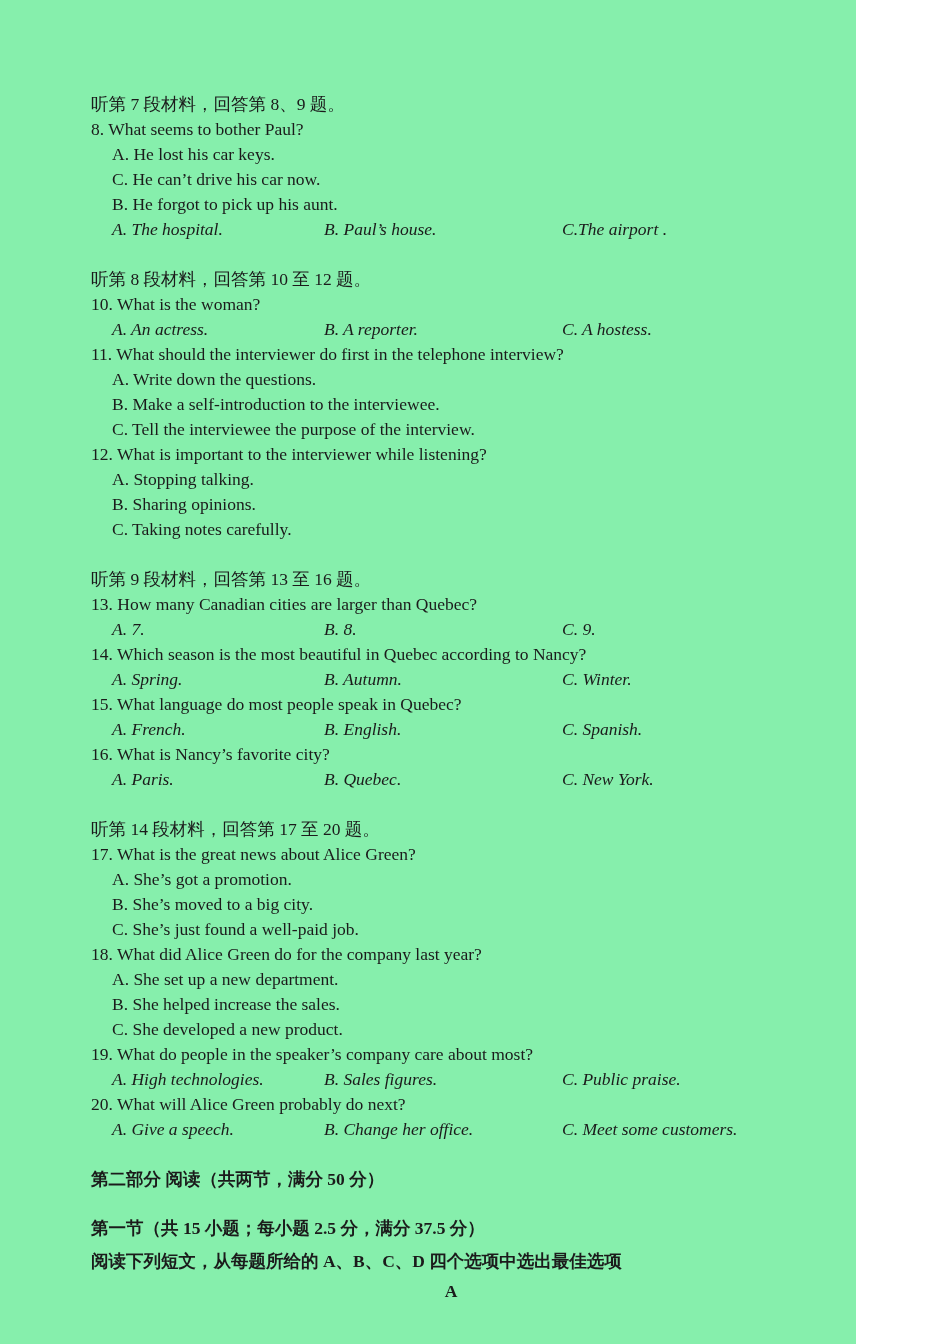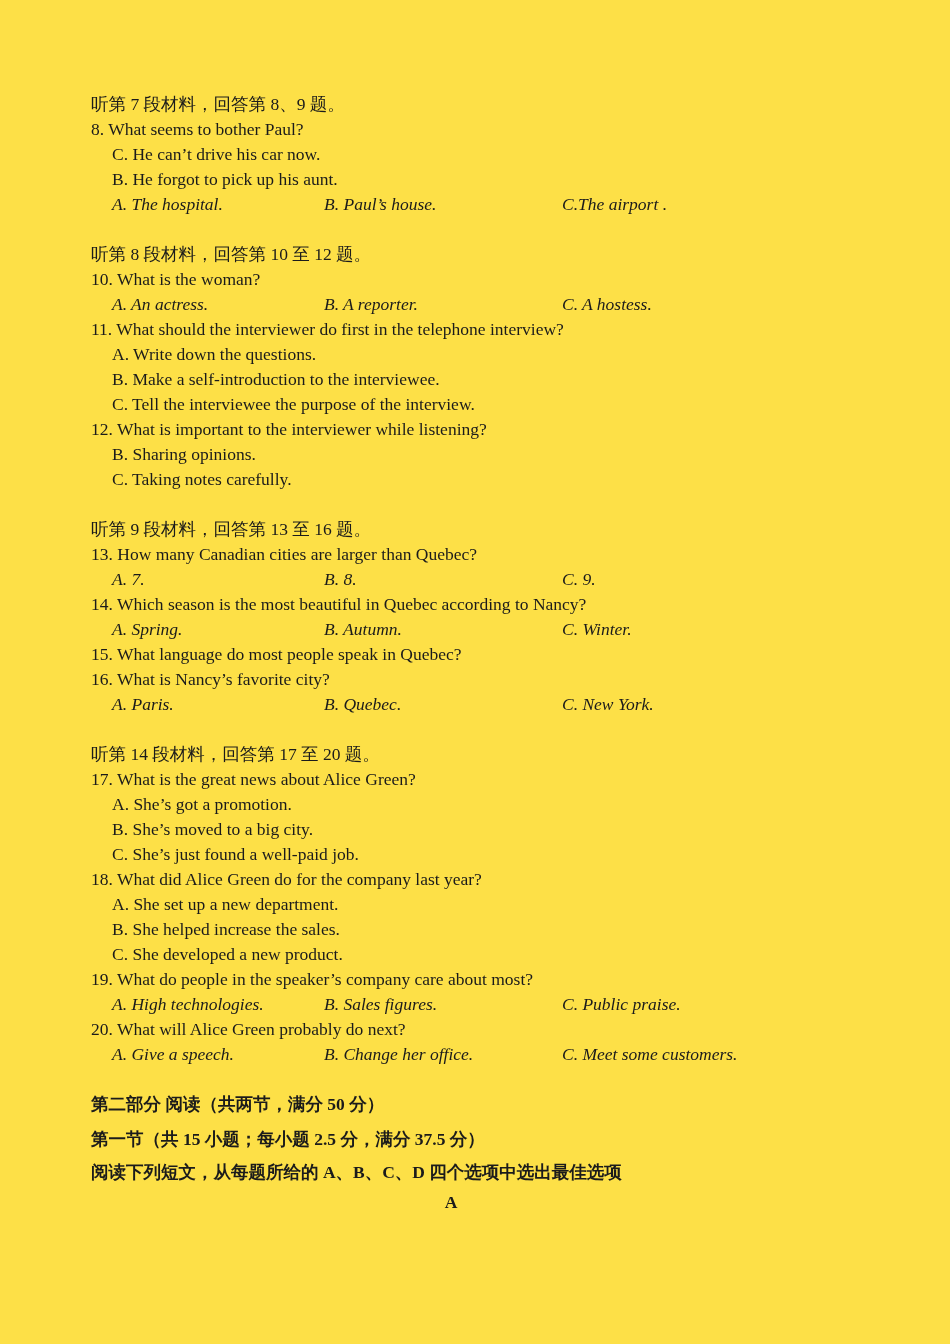--- a/index.html
+++ b/index.html
@@ -4,22 +4,22 @@
 <style>
   html, body { margin: 0; padding: 0; }
   body {
     width: 950px; height: 1344px;
     background: #ffffff;
     font-family: "Liberation Serif", "DejaVu Serif", serif;
     color: #1b1b1b;
   }
   .page {
     position: relative;
-    width: 950px; height: 1344px;
-    background: #fde047;
+    width: 856px; height: 1344px;
+    background: #86efac;
     overflow: hidden;
   }
   .content {
     position: absolute;
     left: 91px; top: 92px;
     width: 720px;
     font-size: 17.5px;
   }
   .line {
     margin: 0;
@@ -29,33 +29,34 @@
   }
   .section { margin: 0 0 25px 0; }
   .opt-stacked { padding-left: 21px; }
   .optrow { position: relative; height: 25px; font-style: italic; }
   .optrow .col { position: absolute; top: 0; height: 25px; line-height: 25px; white-space: nowrap; }
   .optrow .col-a { left: 21px; }
   .optrow .col-b { left: 233px; }
   .optrow .col-c { left: 471px; }
   .footer .line { font-weight: bold; }
   .footer .f1 { margin-top: 17px; }
-  .footer .f2 { margin-top: 10px; }
+  .footer .f2 { margin-top: 24px; }
   .footer .f3 { margin-top: 8px; }
   .footer .passage-label { margin-top: 5px; text-align: center; font-weight: bold; }
 </style>
 </head>
 <body>
 
 <div class="page">
   <div class="content">
 
     <div class="section">
       <p class="line">听第 7 段材料，回答第 8、9 题。</p>
       <p class="line">8. What seems to bother Paul?</p>
+      <p class="line opt-stacked">A. He lost his car keys.</p>
       <p class="line opt-stacked">C. He can’t drive his car now.</p>
       <p class="line opt-stacked">B. He forgot to pick up his aunt.</p>
       <div class="optrow">
         <span class="col col-a">A. The hospital.</span>
         <span class="col col-b">B. Paul’s house.</span>
         <span class="col col-c">C.The airport .</span>
       </div>
     </div>
 
     <div class="section">
@@ -64,39 +65,45 @@
       <div class="optrow">
         <span class="col col-a">A. An actress.</span>
         <span class="col col-b">B. A reporter.</span>
         <span class="col col-c">C. A hostess.</span>
       </div>
       <p class="line">11. What should the interviewer do first in the telephone interview?</p>
       <p class="line opt-stacked">A. Write down the questions.</p>
       <p class="line opt-stacked">B. Make a self-introduction to the interviewee.</p>
       <p class="line opt-stacked">C. Tell the interviewee the purpose of the interview.</p>
       <p class="line">12. What is important to the interviewer while listening?</p>
+      <p class="line opt-stacked">A. Stopping talking.</p>
       <p class="line opt-stacked">B. Sharing opinions.</p>
       <p class="line opt-stacked">C. Taking notes carefully.</p>
     </div>
 
     <div class="section">
       <p class="line">听第 9 段材料，回答第 13 至 16 题。</p>
       <p class="line">13. How many Canadian cities are larger than Quebec?</p>
       <div class="optrow">
         <span class="col col-a">A. 7.</span>
         <span class="col col-b">B. 8.</span>
         <span class="col col-c">C. 9.</span>
       </div>
       <p class="line">14. Which season is the most beautiful in Quebec according to Nancy?</p>
       <div class="optrow">
         <span class="col col-a">A. Spring.</span>
         <span class="col col-b">B. Autumn.</span>
         <span class="col col-c">C. Winter.</span>
       </div>
       <p class="line">15. What language do most people speak in Quebec?</p>
+      <div class="optrow">
+        <span class="col col-a">A. French.</span>
+        <span class="col col-b">B. English.</span>
+        <span class="col col-c">C. Spanish.</span>
+      </div>
       <p class="line">16. What is Nancy’s favorite city?</p>
       <div class="optrow">
         <span class="col col-a">A. Paris.</span>
         <span class="col col-b">B. Quebec.</span>
         <span class="col col-c">C. New York.</span>
       </div>
     </div>
 
     <div class="section">
       <p class="line">听第 14 段材料，回答第 17 至 20 题。</p>

